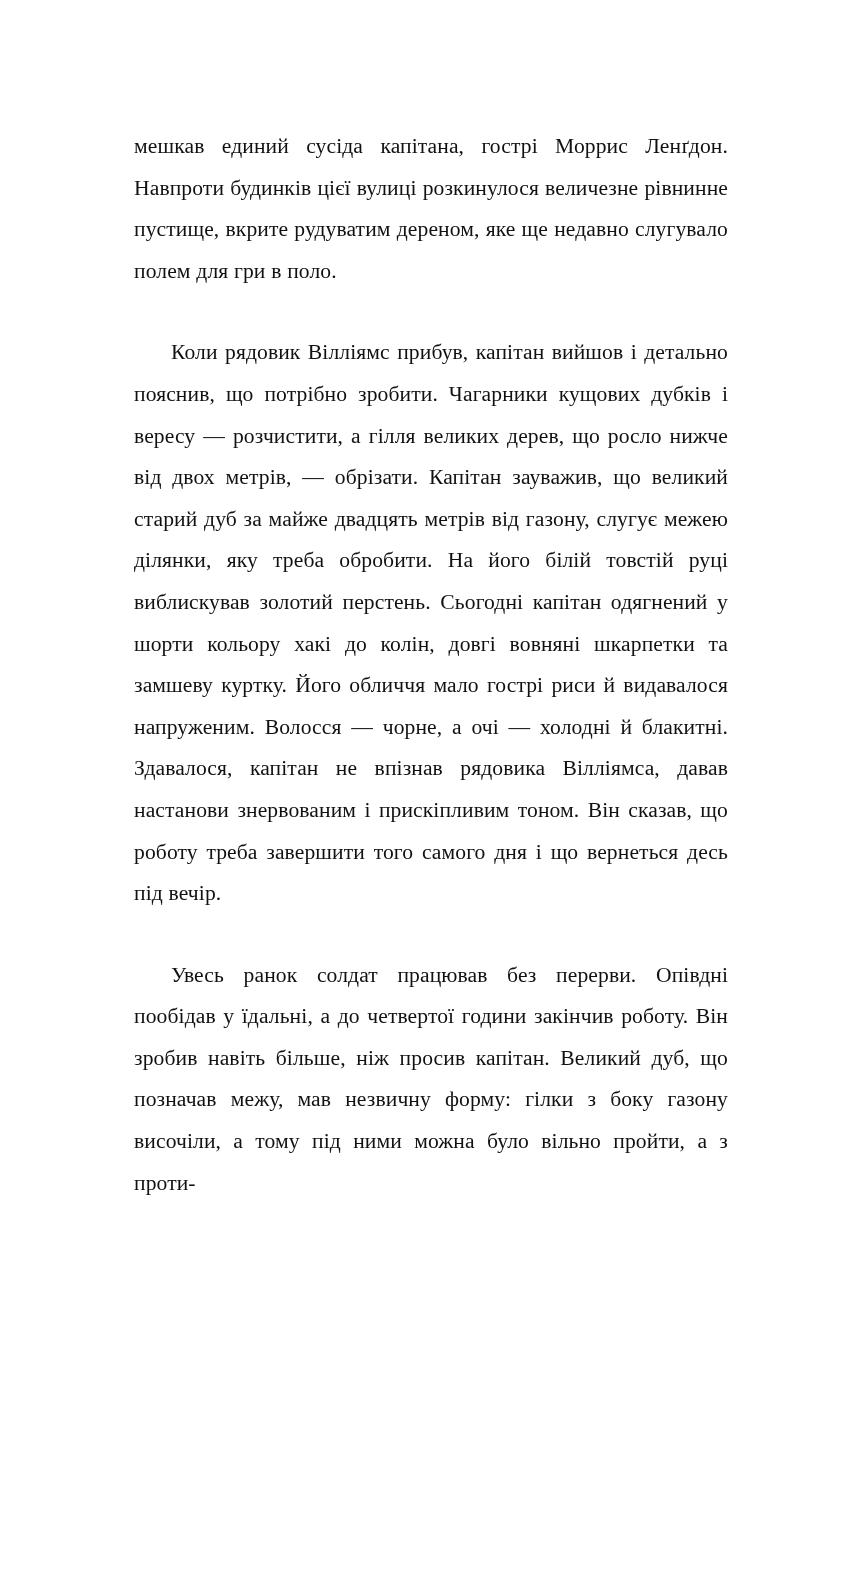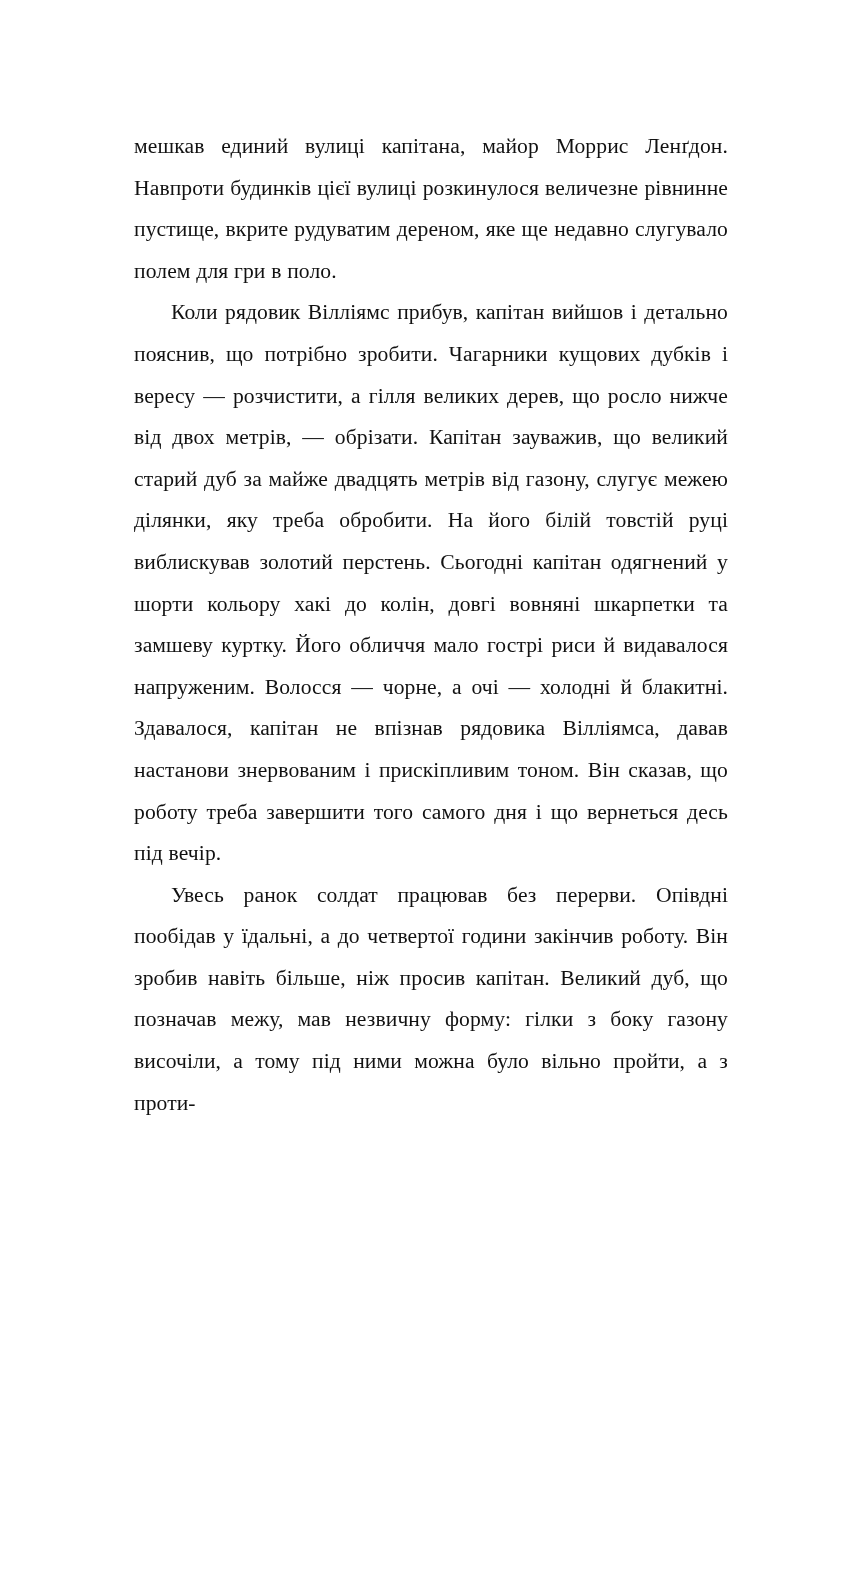--- a/index.html
+++ b/index.html
@@ -43,20 +43,21 @@
   }
 
   
   .para.cont {
     text-indent: 0;
   }
 
   
   .para.indent {
     text-indent: 37px;
+    margin-top: 40px;
   }
 
   .page-number {
     position: absolute;
     left: 0;
     right: 0;
     top: 1462px;
     text-align: center;
     font-size: 21px;
     line-height: 30px;
@@ -67,21 +68,21 @@
     padding-right: 32px;
   }
 </style>
 </head>
 <body>
 
 <div class="page">
 
   <div class="text-column">
 
-    <p class="para cont">мешкав единий вулиці капітана, майор Моррис Ленґдон. Навпроти будинків цієї вулиці розкинулося величезне рівнинне пустище, вкрите рудуватим дереном, яке ще недавно слугувало полем для гри в поло.</p>
+    <p class="para cont">мешкав единий сусіда капітана, гострі Моррис Ленґдон. Навпроти будинків цієї вулиці розкинулося величезне рівнинне пустище, вкрите рудуватим дереном, яке ще недавно слугувало полем для гри в поло.</p>
 
     <p class="para indent">Коли рядовик Вілліямс прибув, капітан вийшов і детально пояснив, що потрібно зробити. Чагарники кущових дубків і вересу — розчистити, а гілля великих дерев, що росло нижче від двох метрів, — обрізати. Капітан зауважив, що великий старий дуб за майже двадцять метрів від газону, слугує межею ділянки, яку треба обробити. На його білій товстій руці виблискував золотий перстень. Сьогодні капітан одягнений у шорти кольору хакі до колін, довгі вовняні шкарпетки та замшеву куртку. Його обличчя мало гострі риси й видавалося напруженим. Волосся — чорне, а очі — холодні й блакитні. Здавалося, капітан не впізнав рядовика Вілліямса, давав настанови знервованим і прискіпливим тоном. Він сказав, що роботу треба завершити того самого дня і що вернеться десь під вечір.</p>
 
     <p class="para indent">Увесь ранок солдат працював без перерви. Опівдні пообідав у їдальні, а до четвертої години закінчив роботу. Він зробив навіть більше, ніж просив капітан. Великий дуб, що позначав межу, мав незвичну форму: гілки з боку газону височіли, а тому під ними можна було вільно пройти, а з проти-</p>
 
   </div>
 
 
 </div>
 

